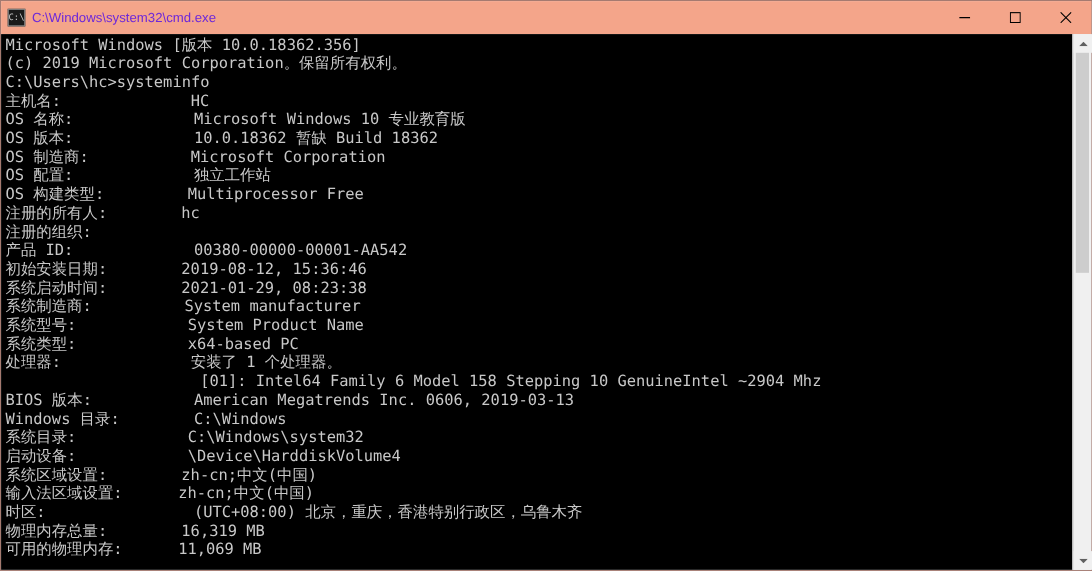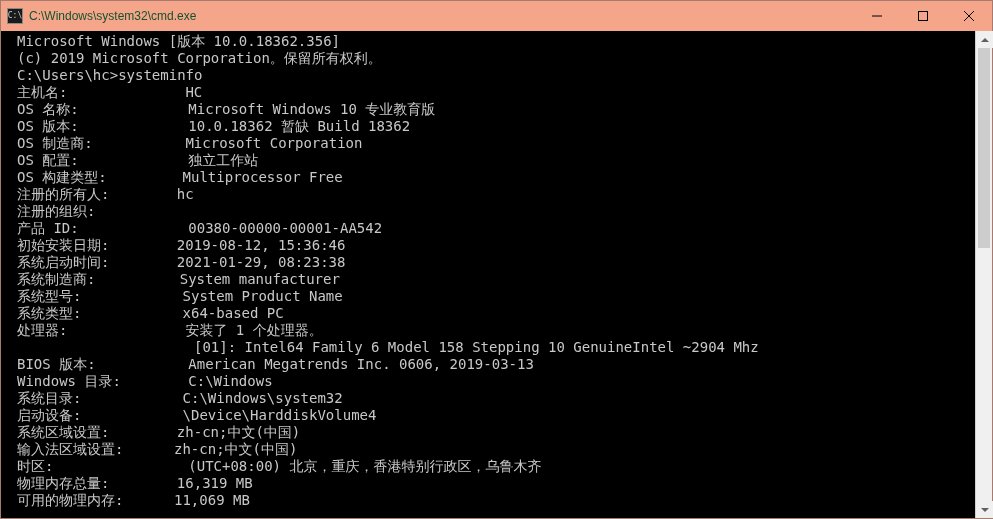--- a/index.html
+++ b/index.html
@@ -37,21 +37,21 @@
     font-size: 8px;
     line-height: 8px;
     font-family: monospace;
     display: flex;
     align-items: center;
     justify-content: center;
     border: 1px solid #888;
   }
   .title-text {
     font-size: 12px;
-    color: #14532d;
+    color: #6d28d9;
   }
   .title-right {
     display: flex;
     height: 100%;
   }
   .title-btn {
     width: 46px;
     height: 100%;
     display: flex;
     align-items: center;
@@ -66,21 +66,21 @@
     position: relative;
   }
   .console {
     flex: 1;
     background: #000;
     color: #c8c8c8;
     font-family: "NSimSun", "SimSun", "Consolas", monospace;
     font-size: 14px;
     line-height: 17px;
     white-space: pre;
-    padding: 2px 0 0 16px;
+    padding: 2px 0 0 4px;
     overflow: hidden;
   }
   .scrollbar {
     width: 17px;
     background: #f0f0f0;
     position: relative;
     border-left: 1px solid #d0d0d0;
   }
   .scroll-arrow {
     width: 17px; height: 17px;

